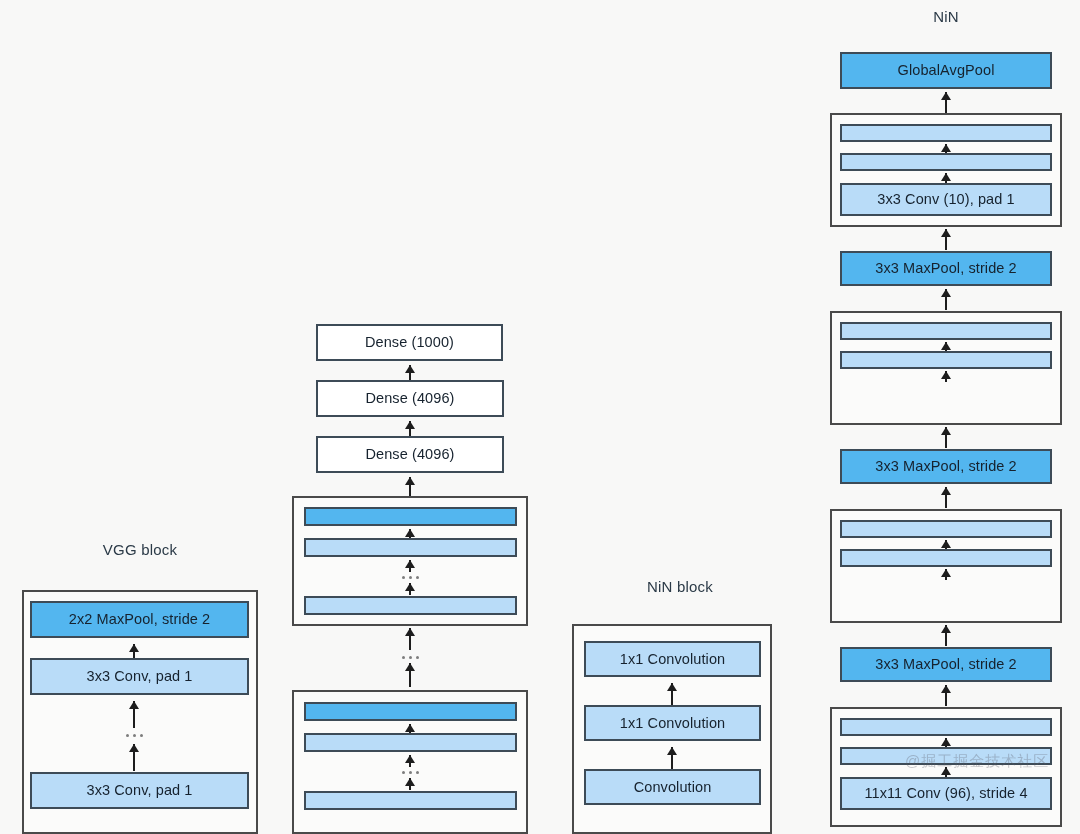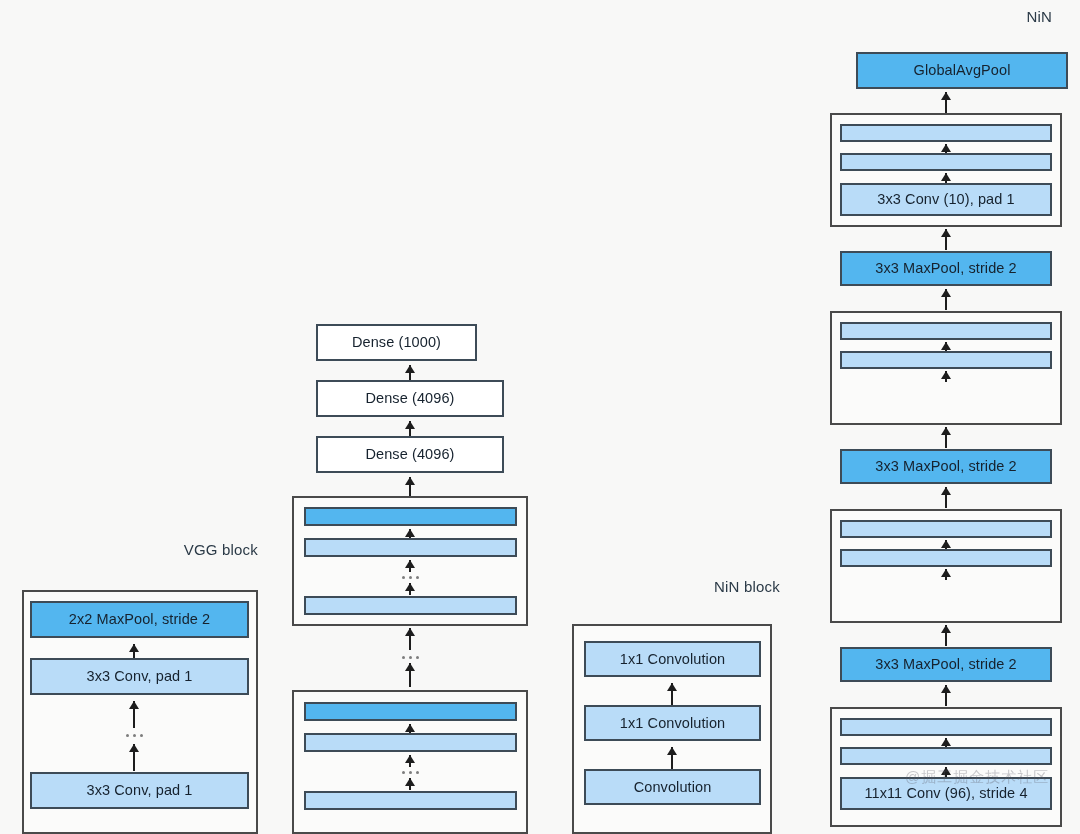--- a/index.html
+++ b/index.html
@@ -12,21 +12,21 @@
     overflow:hidden;
     color:#1c2b38;
   }
   .stage{position:absolute;left:0;top:0;width:1080px;height:834px;}
 
   
   .col-title{
     position:absolute;
     font-size:15px;
     color:#2b3a47;
-    text-align:right;
+    text-align:center;
     letter-spacing:.2px;
     white-space:nowrap;
   }
   .group{
     position:absolute;
     border:2.2px solid #4a4a4a;
     background:#fbfbfa;
     box-sizing:border-box;
   }
   .node{
@@ -107,21 +107,21 @@
       <i></i>
       <i></i>
   </div>
   <div class="arrow" style="left:127px;top:744px;width:14px;height:27px;">
     <div class="shaft" style="height:27px;"></div>
       <div class="head"></div>
   </div>
   <div class="node blue-light" style="left:30px;top:772px;width:219px;height:37px;">3x3 Conv, pad 1</div>
 
 
-  <div class="node white" style="left:316px;top:324px;width:161px;height:37px;">Dense (1000)</div>
+  <div class="node white" style="left:316px;top:324px;width:187px;height:37px;">Dense (1000)</div>
   <div class="arrow" style="left:403px;top:365px;width:14px;height:15px;">
     <div class="shaft" style="height:15px;"></div>
       <div class="head"></div>
   </div>
   <div class="node white" style="left:316px;top:380px;width:188px;height:37px;">Dense (4096)</div>
   <div class="arrow" style="left:403px;top:421px;width:14px;height:15px;">
     <div class="shaft" style="height:15px;"></div>
       <div class="head"></div>
   </div>
   <div class="node white" style="left:316px;top:436px;width:188px;height:37px;">Dense (4096)</div>
@@ -199,21 +199,21 @@
   </div>
   <div class="node blue-light" style="left:584px;top:705px;width:177px;height:36px;">1x1 Convolution</div>
   <div class="arrow" style="left:665px;top:747px;width:14px;height:22px;">
     <div class="shaft" style="height:22px;"></div>
       <div class="head"></div>
   </div>
   <div class="node blue-light" style="left:584px;top:769px;width:177px;height:36px;">Convolution</div>
 
   <div class="col-title" style="left:840px;top:8px;width:212px;">NiN</div>
 
-  <div class="node blue-dark" style="left:840px;top:52px;width:212px;height:37px;margin-left:16px;">GlobalAvgPool</div>
+  <div class="node blue-dark" style="left:840px;top:52px;width:212px;height:37px;">GlobalAvgPool</div>
   <div class="arrow" style="left:939px;top:92px;width:14px;height:21px;">
     <div class="shaft" style="height:21px;"></div>
       <div class="head"></div>
   </div>
 
   <div class="group" style="left:830px;top:113px;width:232px;height:114px;"></div>
   <div class="node blue-light slim" style="left:840px;top:124px;width:212px;height:18px;"></div>
   <div class="arrow" style="left:939px;top:144px;width:14px;height:10px;">
     <div class="shaft" style="height:10px;"></div>
       <div class="head"></div>
@@ -285,15 +285,15 @@
     <div class="shaft" style="height:10px;"></div>
       <div class="head"></div>
   </div>
   <div class="node blue-light slim" style="left:840px;top:747px;width:212px;height:18px;"></div>
   <div class="arrow" style="left:939px;top:767px;width:14px;height:11px;">
     <div class="shaft" style="height:11px;"></div>
       <div class="head"></div>
   </div>
   <div class="node blue-light" style="left:840px;top:777px;width:212px;height:33px;">11x11 Conv (96), stride 4</div>
 
-  <div class="watermark" style="left:905px;top:768px;">@掘工掘金技术社区</div>
+  <div class="watermark" style="left:905px;top:752px;">@掘工掘金技术社区</div>
 
 </div>
 
 </body></html>

